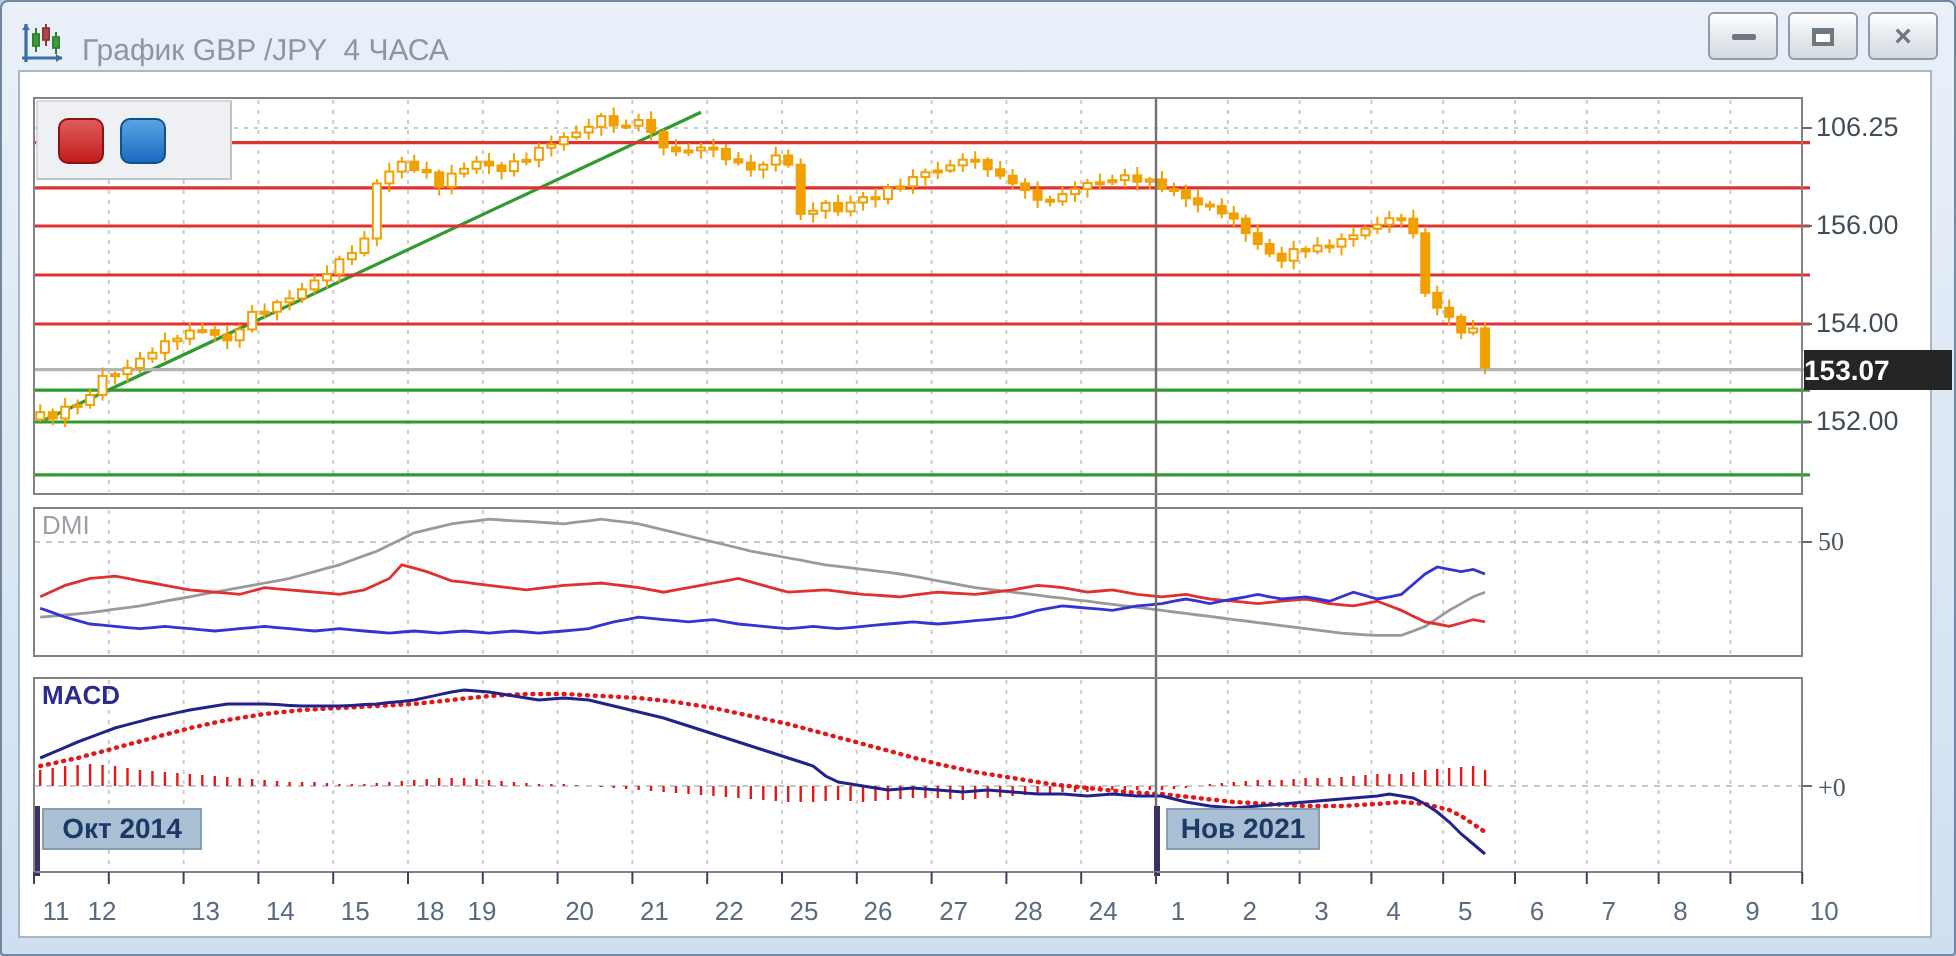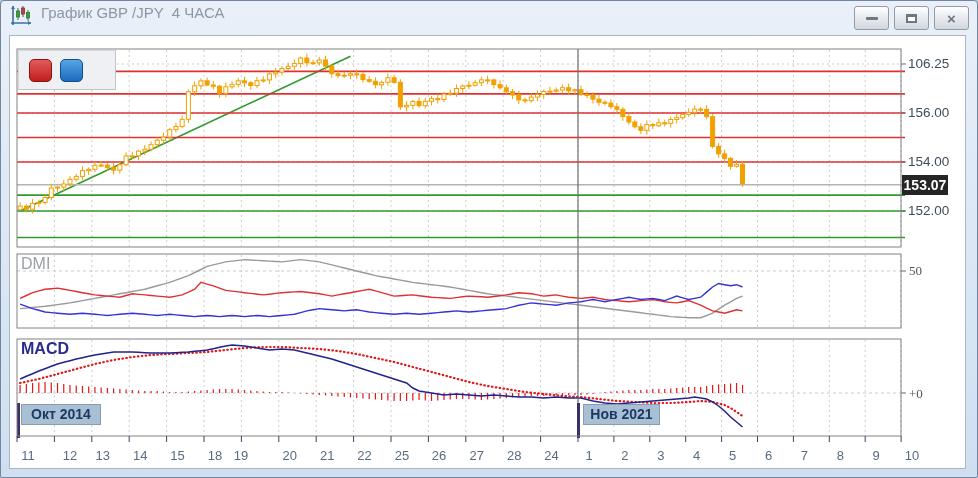--- a/index.html
+++ b/index.html
@@ -1,41 +1,41 @@
 <!DOCTYPE html>
 <html><head>
 <meta charset="utf-8">
 <style>
   html,body{margin:0;padding:0;background:#b7c9dd;font-family:"Liberation Sans",sans-serif;}
   .window{position:relative;width:978px;height:478px;background:linear-gradient(#e9f0f9,#cfdff1);
     border:1px solid #72879f;border-radius:4px 4px 2px 2px;box-sizing:border-box;overflow:hidden;}
-  .titlebar{position:absolute;left:4px;top:3px;right:4px;height:30px;display:flex;align-items:flex-start;}
+  .titlebar{position:absolute;left:4px;top:3px;right:4px;height:30px;display:flex;align-items:flex-end;}
   .title-icon{width:24px;height:24px;margin-left:4px;flex:0 0 auto;}
   .title-text{margin-left:8px;font-size:15px;color:#8d97a4;white-space:pre;}
   .controls{position:absolute;right:8px;top:5px;display:flex;gap:5px;}
   .ctrl-btn{width:33px;height:22px;border:1px solid #939ca6;border-radius:3px;
     background:linear-gradient(#ffffff,#e8ecf0 45%,#d3d9e0);display:flex;align-items:center;justify-content:center;}
   .ico-min{width:12px;height:3px;background:#70787f;border-radius:1px;}
   .ico-max{width:11px;height:9px;border:2px solid #70787f;border-top-width:3px;box-sizing:border-box;background:#fff;}
   .ico-close{font-size:15px;font-weight:bold;color:#70787f;line-height:1;}
   .client{position:absolute;left:8px;top:34px;width:957px;height:434px;background:#ffffff;
     border:1px solid #aab6c2;box-sizing:border-box;}
   .chart-svg{position:absolute;left:0;top:0;}
   .legend-box{position:absolute;left:17px;top:49px;width:96px;height:38px;background:#eef0f3;
     border:1px solid #d7dadd;border-right-color:#bfc4c9;border-bottom-color:#bfc4c9;}
   .sq-btn{position:absolute;top:8px;width:21px;height:21px;border-radius:5px;}
   .sq-red{left:10px;background:linear-gradient(#e25b5b,#c01d1d);border:1px solid #8f1212;}
   .sq-blue{left:41px;background:linear-gradient(#5aa4e2,#1a6ac0);border:1px solid #11508f;}
-  .pane-label{position:absolute;font-size:16px;}
+  .pane-label{position:absolute;font-size:13px;}
   .dmi-label{left:20px;top:254px;color:#9aa0a6;}
   .macd-label{left:20px;top:339px;color:#2b2b8f;font-weight:bold;}
   .month-box{position:absolute;top:403px;height:21px;background:#a9bfd3;border:1px solid #859cb1;
     box-sizing:border-box;color:#1d3a66;font-weight:bold;font-size:14px;line-height:19px;text-align:center;}
-  .price-box{position:absolute;left:901px;top:174px;width:46px;height:20px;background:#252525;color:#ffffff;
-    font-size:14px;font-weight:bold;line-height:20px;text-align:center;}
+  .price-box{position:absolute;left:901px;top:174px;width:74px;height:20px;background:#252525;color:#ffffff;
+    font-size:14px;font-weight:bold;line-height:20px;}
   .axis-price{position:absolute;left:907px;width:55px;font-size:13.5px;color:#404c58;}
   .axis-day{position:absolute;width:26px;text-align:center;font-size:13px;color:#5a6b80;top:447px;}
   .axis-side{position:absolute;left:908px;font-size:13px;color:#4c565f;font-family:Liberation Serif, serif;}
 </style>
 </head>
 <body>
 
 <div class="window">
 
   <div class="titlebar">
@@ -579,21 +579,21 @@
   <div class="price-box">153.07</div>
 
   <div id="priceLabels">
       <div class="axis-price" style="top: 55px;">106.25</div>
       <div class="axis-price" style="top: 104px;">156.00</div>
       <div class="axis-price" style="top: 153px;">154.00</div>
       <div class="axis-price" style="top: 202px;">152.00</div>
     </div>
   <div id="dayLabels">
       <div class="axis-day" style="left: 14px;">11</div>
-      <div class="axis-day" style="left: 56px;">12</div>
+      <div class="axis-day" style="left: 37px;">12</div>
       <div class="axis-day" style="left: 88.8px;">13</div>
       <div class="axis-day" style="left: 126.2px;">14</div>
       <div class="axis-day" style="left: 163.6px;">15</div>
       <div class="axis-day" style="left: 201px;">18</div>
       <div class="axis-day" style="left: 227px;">19</div>
       <div class="axis-day" style="left: 275.8px;">20</div>
       <div class="axis-day" style="left: 313.2px;">21</div>
       <div class="axis-day" style="left: 350.6px;">22</div>
       <div class="axis-day" style="left: 388px;">25</div>
       <div class="axis-day" style="left: 425px;">26</div>

